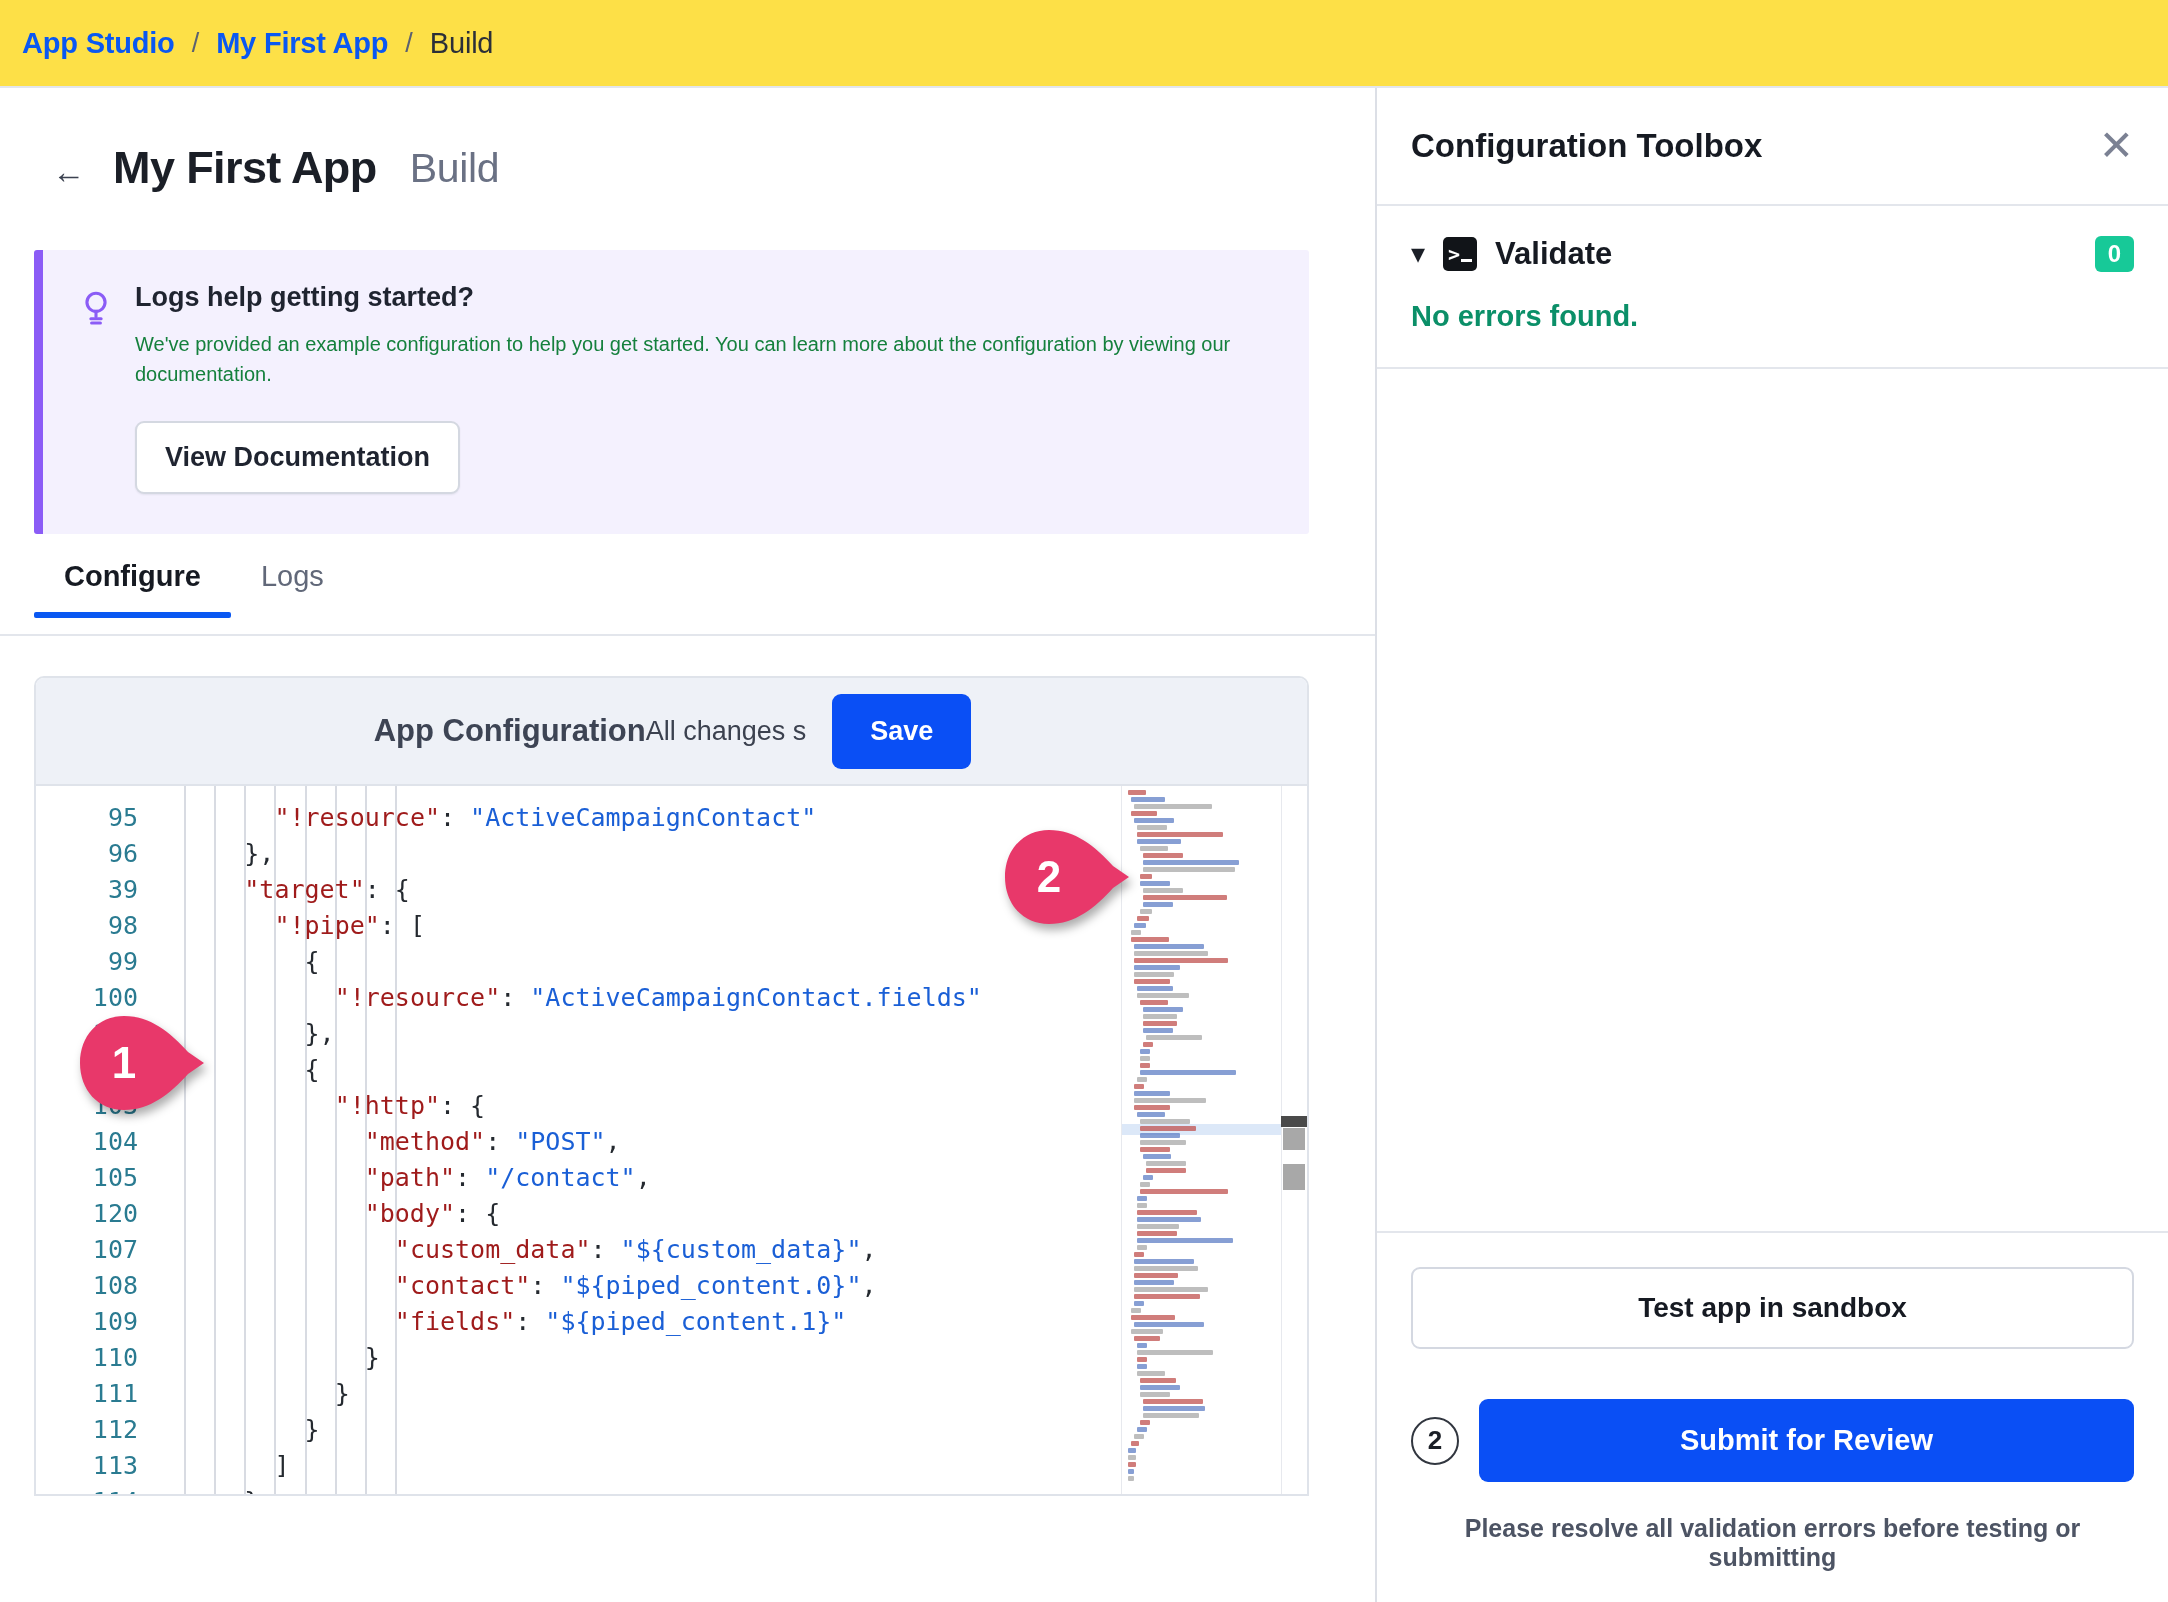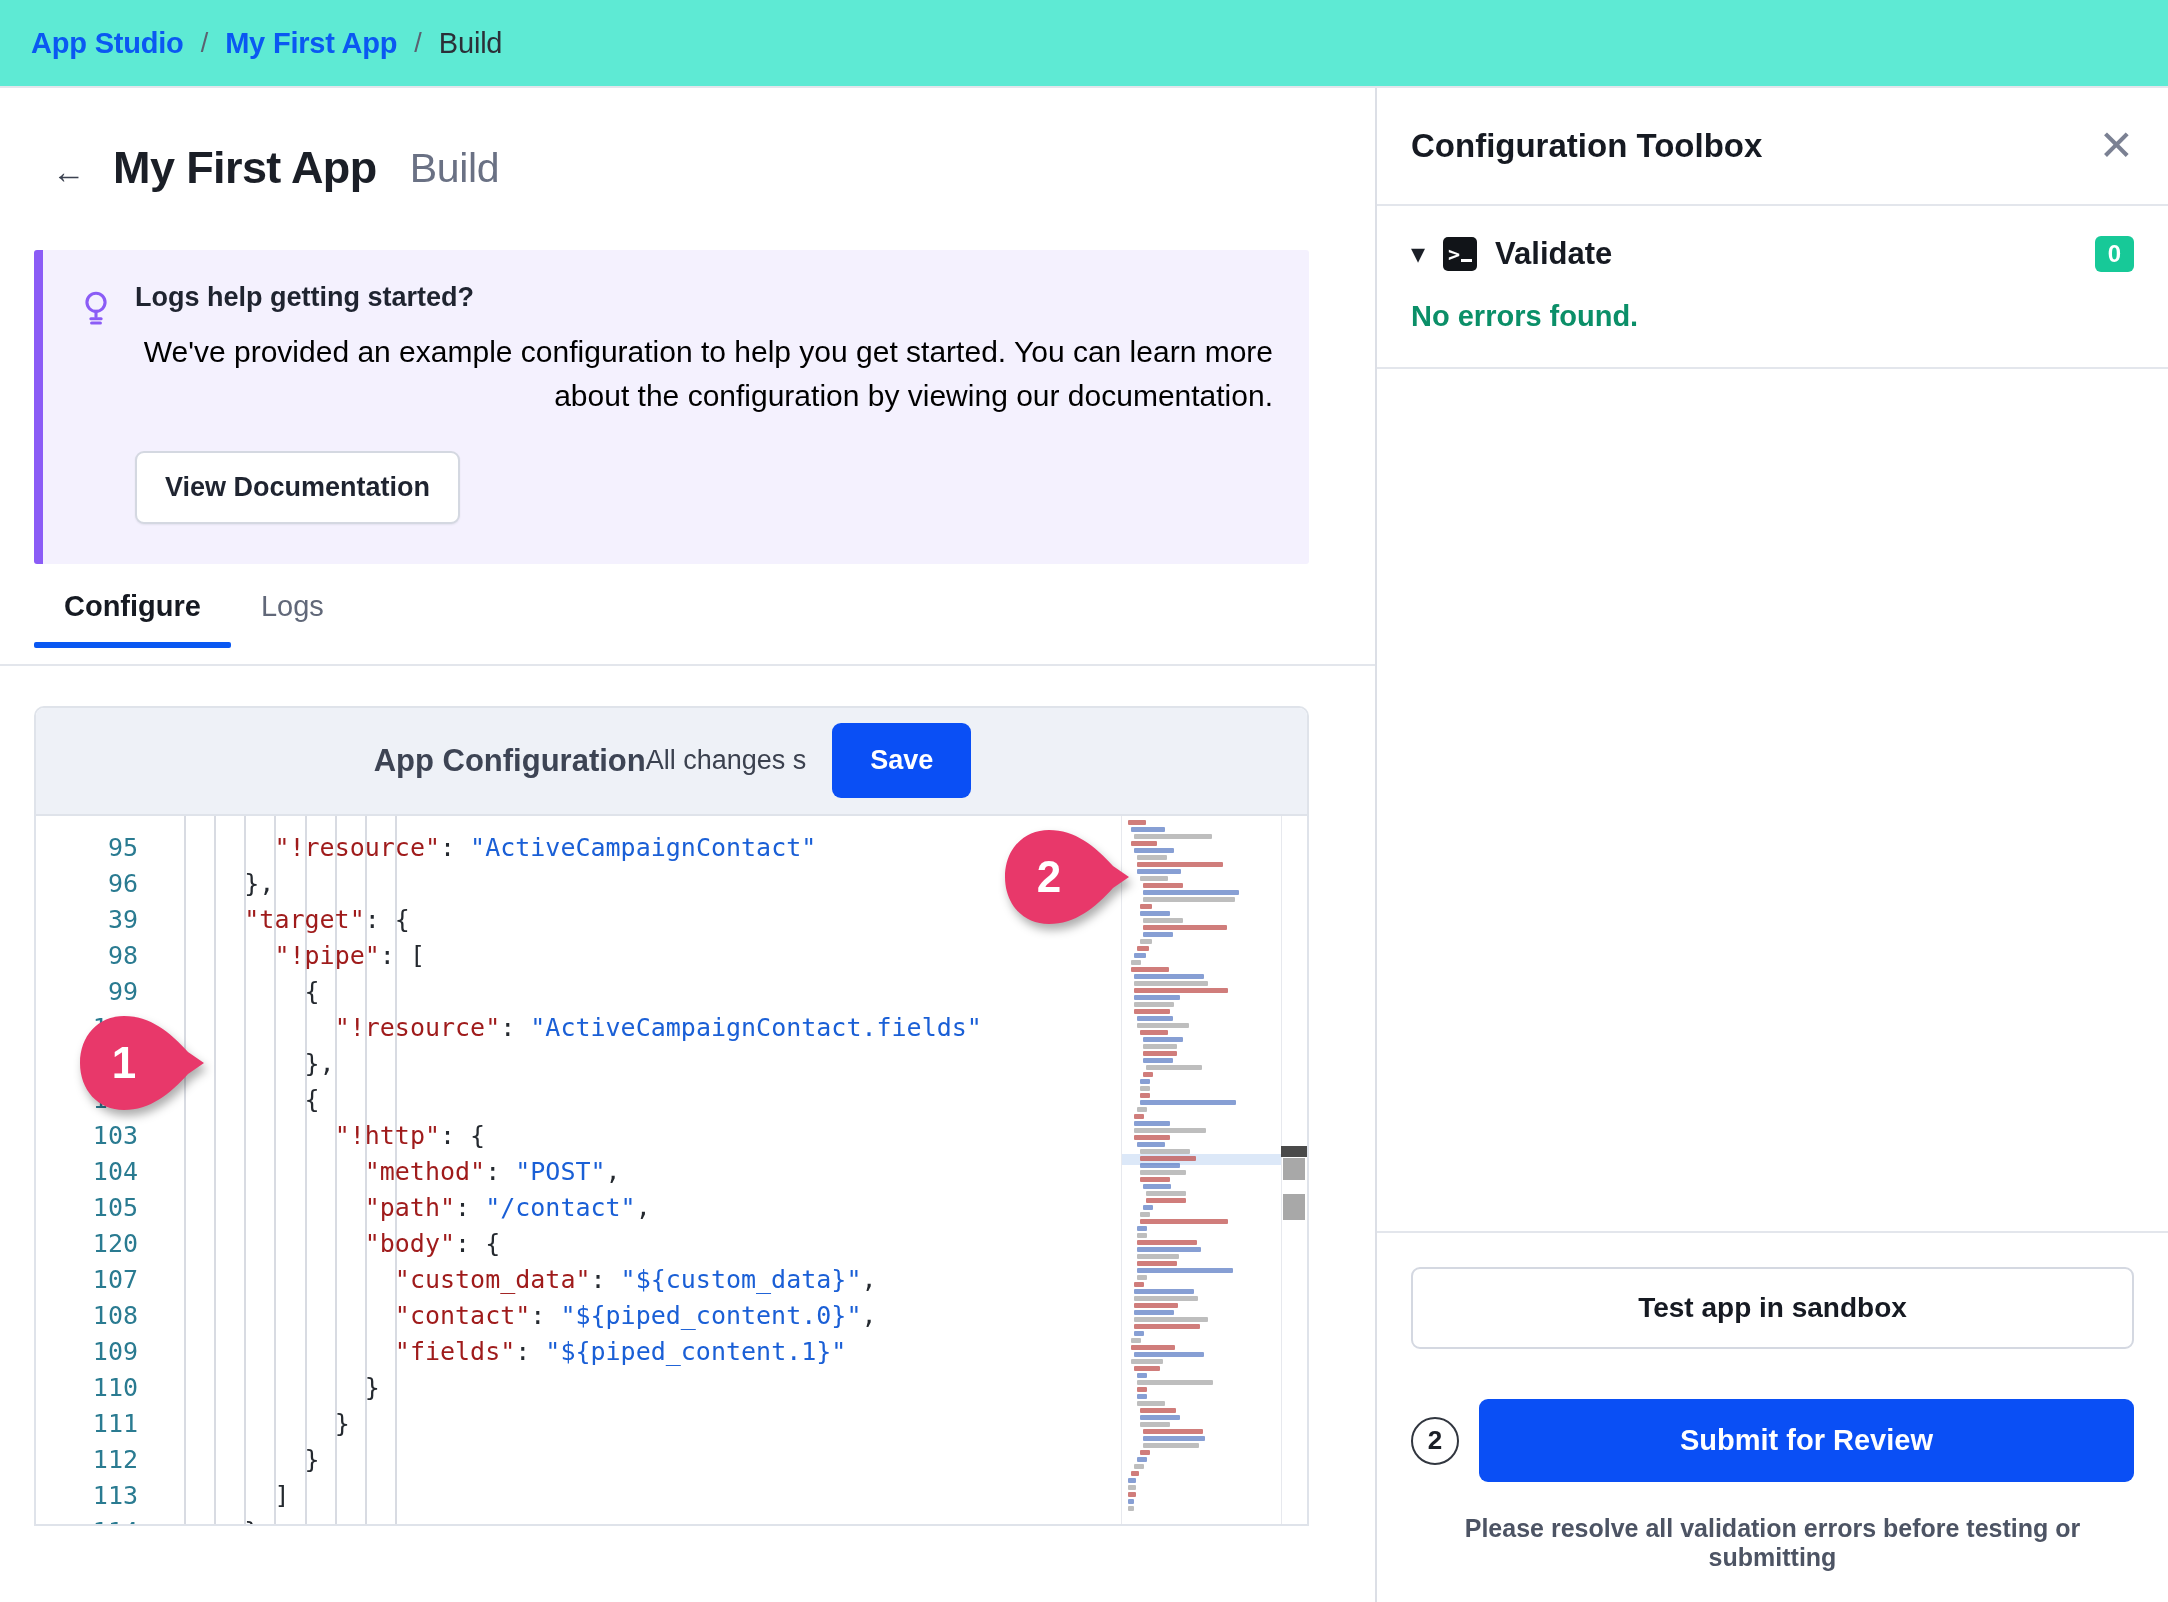--- a/index.html
+++ b/index.html
@@ -8,23 +8,23 @@
     font-family: "Liberation Sans", sans-serif;
     background: #ffffff;
     overflow: hidden;
   }
 
   
   .breadcrumb-bar {
     height: 88px;
     display: flex;
     align-items: center;
-    padding-left: 31px;
+    padding-left: 22px;
     border-bottom: 2px solid #e3e6ec;
-    background: #5eead4;
+    background: #fde047;
   }
   .crumb {
     font-size: 29px;
     font-weight: bold;
     color: #0a58f2;
     letter-spacing: -0.2px;
   }
   .crumb.current { color: #2b2f38; font-weight: normal; }
   .crumb-sep {
     font-size: 27px;
@@ -88,25 +88,24 @@
     gap: 22px;
   }
   .bulb-icon { width: 34px; flex: 0 0 34px; padding-top: 6px; }
   .help-title {
     font-size: 27px;
     font-weight: bold;
     color: #1f2430;
     margin-bottom: 17px;
   }
   .help-body {
-    font-size: 30px;
-    color: #000000;
+    font-size: 20px;
+    color: #15803d;
     line-height: 1.48;
     max-width: 1160px;
-    text-align: right;
   }
   .doc-btn {
     margin-top: 32px;
     display: inline-block;
     background: #fff;
     border: 2px solid #d4d8e1;
     border-radius: 9px;
     padding: 19px 28px;
     font-size: 27px;
     font-weight: bold;

